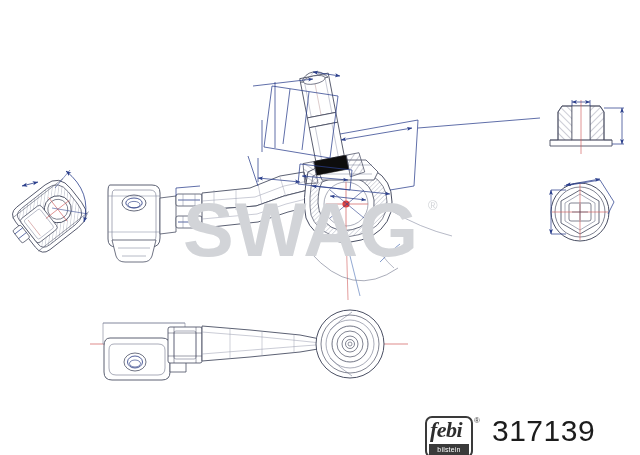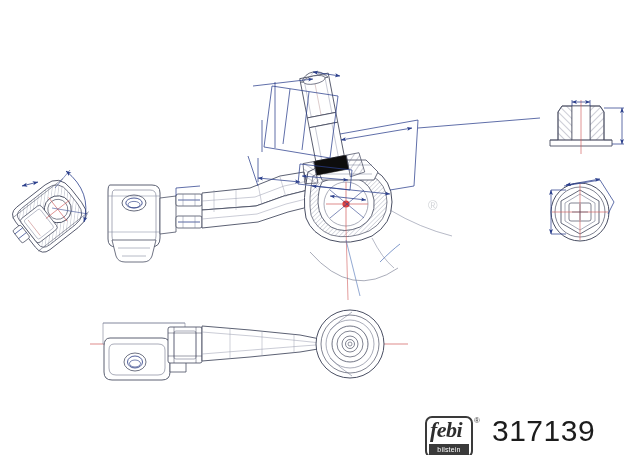--- a/index.html
+++ b/index.html
@@ -385,20 +385,21 @@
         <line x1="551" y1="190" x2="551" y2="234" marker-start="url(#arrBs)" marker-end="url(#arrB)"></line>
         <line x1="551" y1="190" x2="566" y2="190"></line>
         <line x1="551" y1="234" x2="566" y2="234"></line>
         <path d="M564,186 L600,180 L614,202 L608,214"></path>
         <line x1="566" y1="185" x2="600" y2="179" marker-start="url(#arrBs)" marker-end="url(#arrB)"></line>
       </g>
     </g>
 
   </svg>
 
+  <div id="swag-watermark">SWAG</div>
   <div id="swag-watermark-reg">®</div>
 
   <div id="footer">
 
     <div id="febi-logo">
       <div id="febi-logo-frame"></div>
       <div id="febi-wordmark">febi</div>
       <div id="febi-bilstein-box">bilstein</div>
       <div id="febi-reg">®</div>
     </div>

